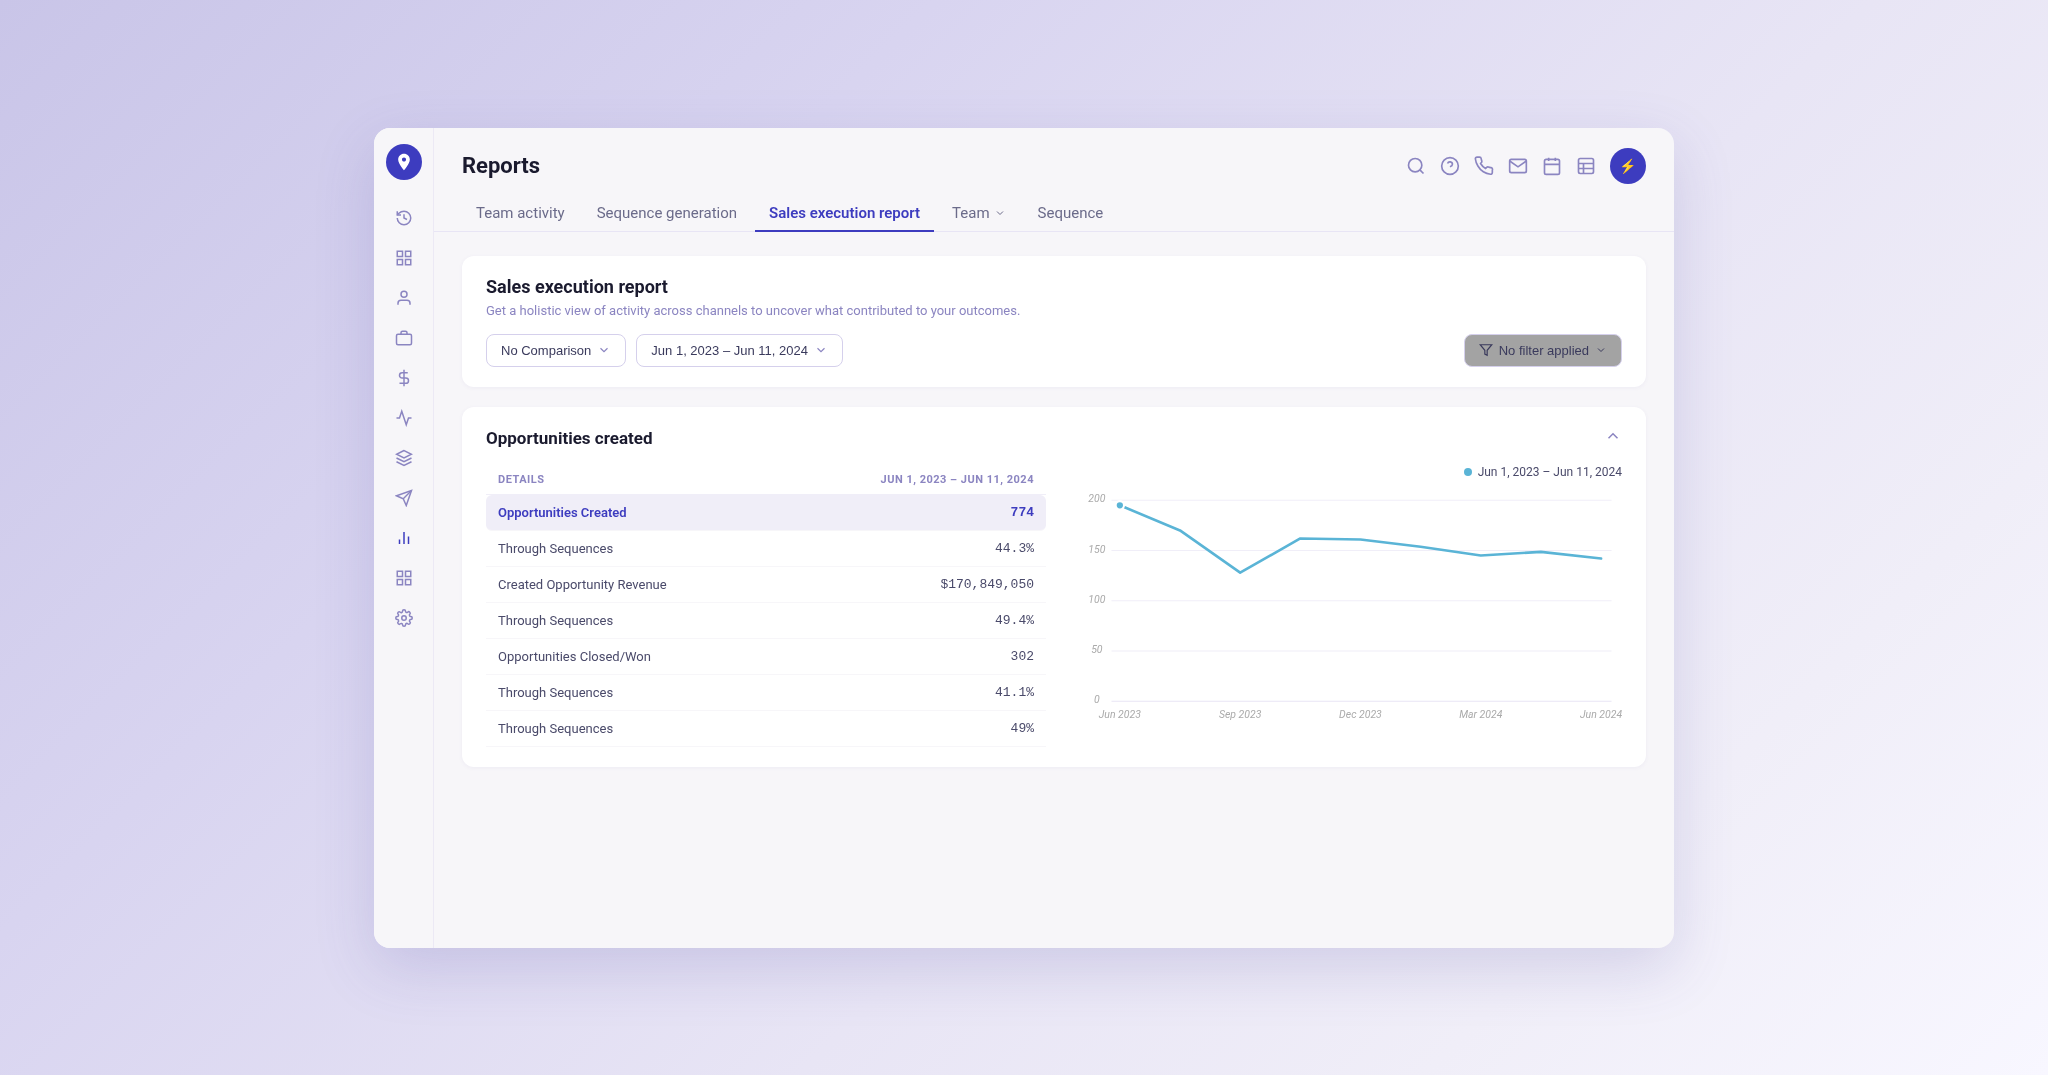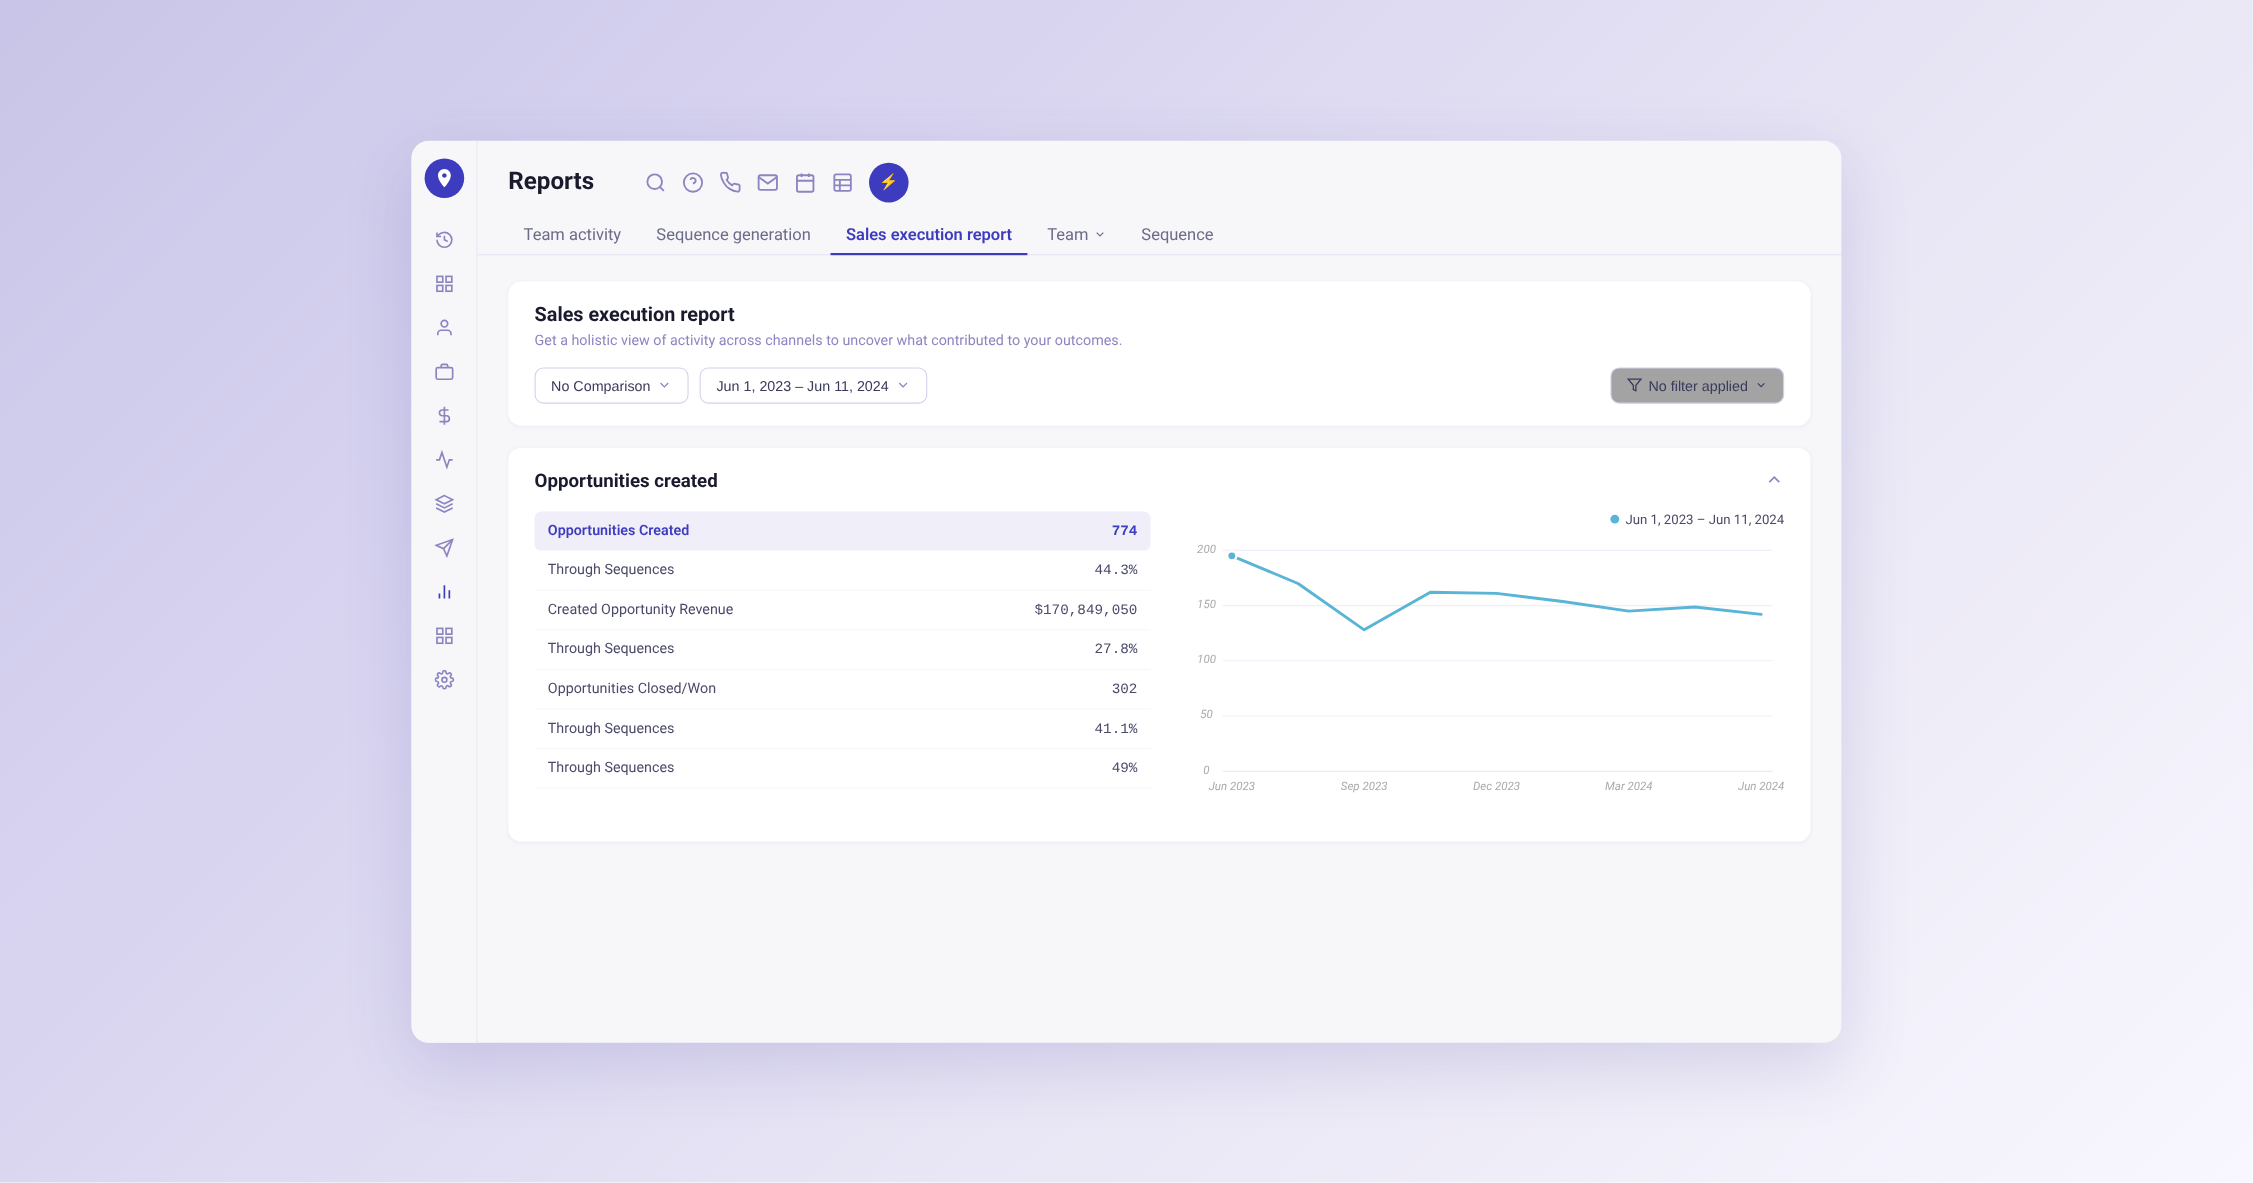--- a/index.html
+++ b/index.html
@@ -57,20 +57,21 @@
     .sidebar-icon svg { width: 18px; height: 18px; }
     .main-content {
       flex: 1;
       display: flex;
       flex-direction: column;
       overflow: hidden;
     }
     .header {
       display: flex;
       align-items: center;
+      justify-content: space-between;
       padding: 20px 28px 0 28px;
       gap: 46px;
     }
     .header-title {
       font-size: 22px;
       font-weight: 700;
       color: #1a1a2e;
     }
     .header-icons {
       display: flex;
@@ -454,39 +455,43 @@
           <div class="section-collapse">
             <svg width="18" height="18" viewBox="0 0 24 24" fill="none" stroke="currentColor" stroke-width="2">
                 <polyline points="18 15 12 9 6 15"></polyline>
               </svg>
           </div>
         </div>
 
         <div class="section-body">
 
           <div class="data-table">
+            <div class="table-header-row">
+              <span>DETAILS</span>
+              <span>Jun 1, 2023 – Jun 11, 2024</span>
+            </div>
 
             <div class="table-row highlighted">
               <span class="row-label">Opportunities Created</span>
               <span class="row-value">774</span>
             </div>
 
             <div class="table-row">
               <span class="row-label">Through Sequences</span>
               <span class="row-value">44.3%</span>
             </div>
 
             <div class="table-row">
               <span class="row-label">Created Opportunity Revenue</span>
               <span class="row-value">$170,849,050</span>
             </div>
 
             <div class="table-row">
               <span class="row-label">Through Sequences</span>
-              <span class="row-value">27.8%</span>
+              <span class="row-value">49.4%</span>
             </div>
 
             <div class="table-row">
               <span class="row-label">Opportunities Closed/Won</span>
               <span class="row-value">302</span>
             </div>
 
             <div class="table-row">
               <span class="row-label">Through Sequences</span>
               <span class="row-value">41.1%</span>

